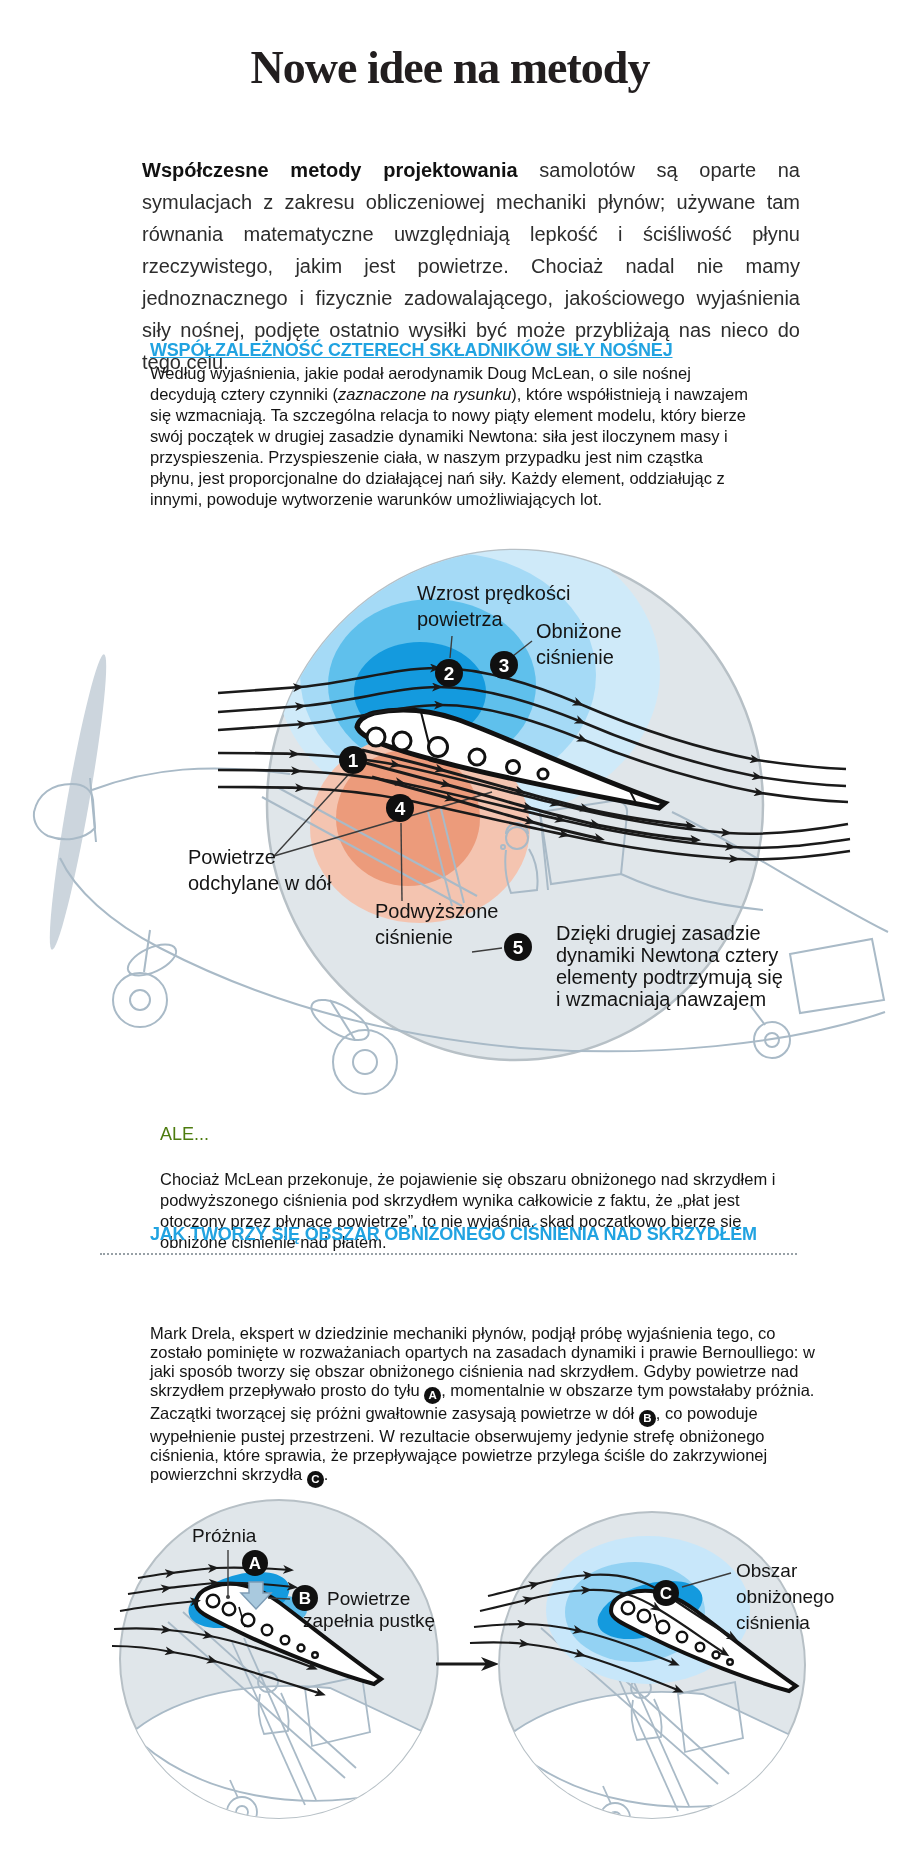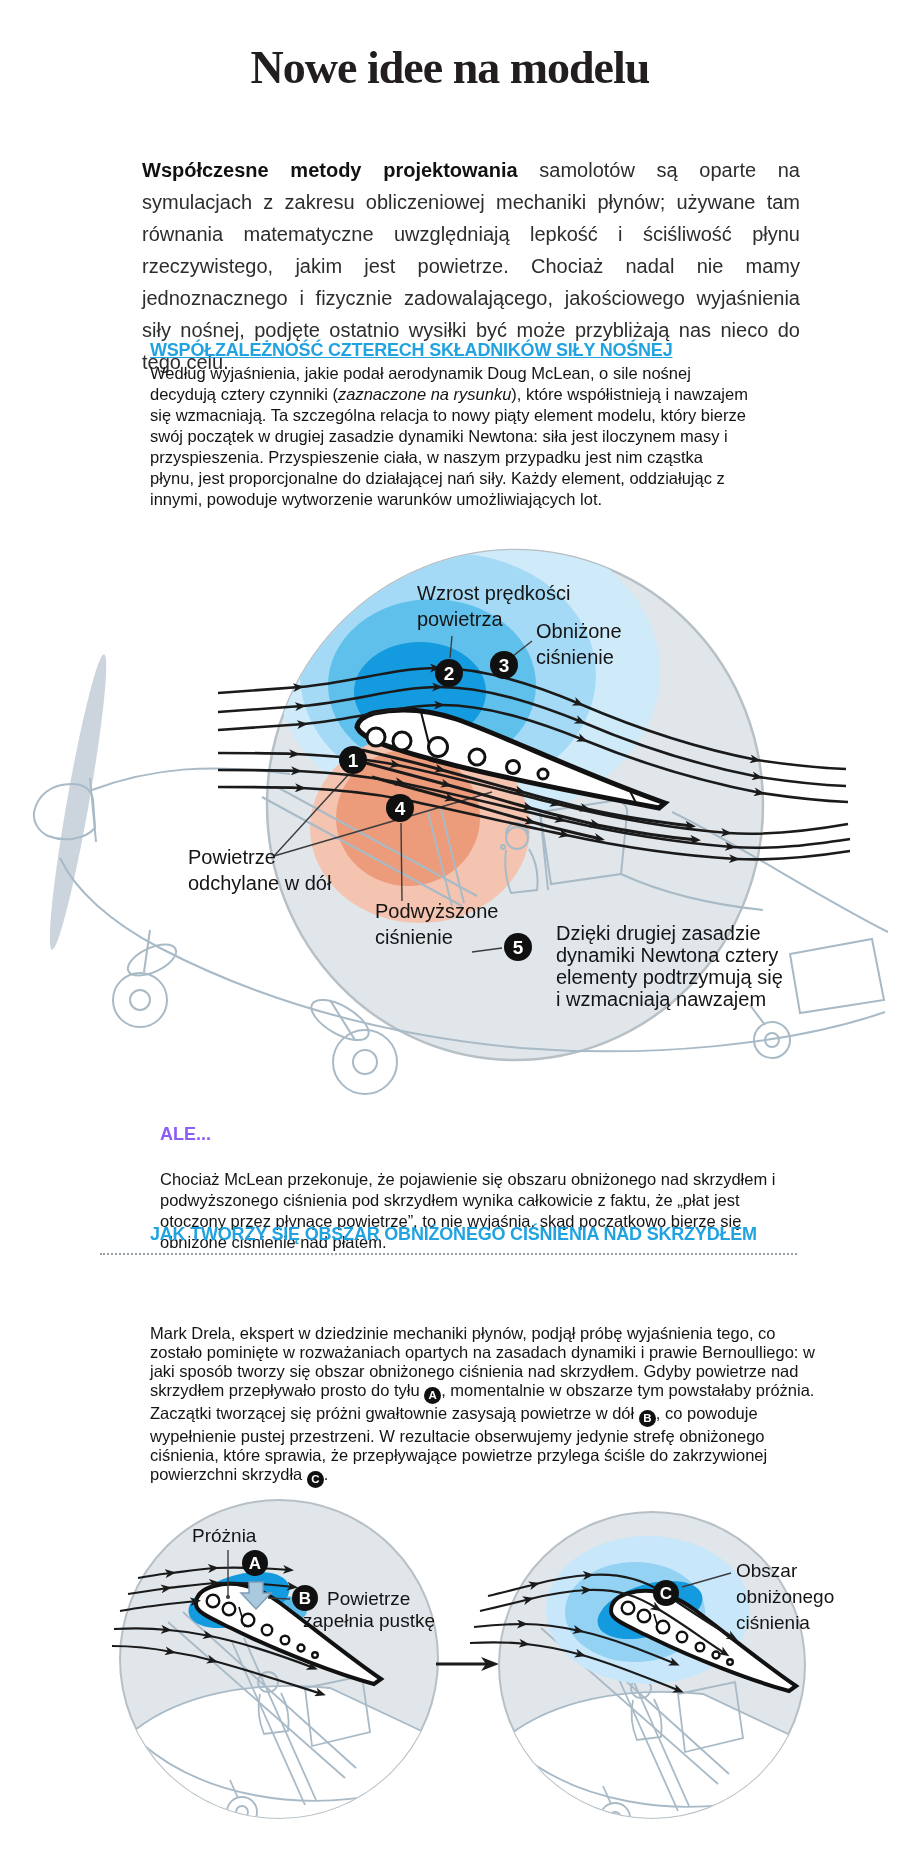--- a/index.html
+++ b/index.html
@@ -8,21 +8,21 @@
   .title{position:absolute;top:12px;left:0;width:100%;text-align:center;
          font-family:"Liberation Serif",serif;font-weight:700;font-size:46px;line-height:49px;
          letter-spacing:-1px;color:#221e1f;}
   .intro{position:absolute;top:134px;left:142px;width:658px;font-size:20px;line-height:32px;
          text-align:justify;color:#2d2d2d;}
   .intro b{color:#111;}
   .sec-head{position:absolute;left:150px;font-size:18px;font-weight:700;color:#21a3e1;letter-spacing:-.2px;}
   .sec-body{position:absolute;left:150px;font-size:16.5px;line-height:21px;color:#141414;}
   #sec1-head{top:340px;text-decoration:underline;}
   #sec1-body{top:346px;width:600px;}
-  .ale-head{position:absolute;top:1124px;left:160px;font-size:18px;font-weight:700;color:#8b5cf6;text-align:center;}
+  .ale-head{position:absolute;top:1124px;left:160px;font-size:18px;font-weight:400;color:#4d7c0f;text-align:center;}
   #ale-body{top:1148px;left:160px;width:645px;margin-top:21px;}
   .divider{position:absolute;top:1253px;left:100px;width:697px;height:0;border-top:2px dotted #97a0a6;}
   #sec2-head{top:1224px;}
   #sec2-body{top:1307px;width:665px;line-height:19px;}
   .ibadge{display:inline-flex;align-items:center;justify-content:center;width:17px;height:17px;
           border-radius:50%;background:#101010;color:#fff;font-size:11.5px;font-weight:700;
           vertical-align:-3px;}
   svg{position:absolute;left:0;}
   #svg-main{top:460px;}
   #svg-bottom{top:1480px;}
@@ -40,21 +40,21 @@
   .wing2{fill:#ffffff;stroke:#111;stroke-width:4;}
   .hole{fill:#fff;stroke:#111;stroke-width:3;}
   .hole2{fill:#fff;stroke:#111;stroke-width:2.4;}
 </style>
 </head>
 <body>
 
 <div id="page">
 
   <h1 class="title">
-    <span>Nowe idee na modelu</span><br>
+    <span>Nowe idee na metody</span><br>
   </h1>
 
   <p class="intro"><b>Współczesne metody projektowania</b><span> samolotów są oparte na symulacjach z zakresu obliczeniowej mechaniki płynów; używane tam równania matematyczne uwzględniają lepkość i ściśliwość płynu rzeczywistego, jakim jest powietrze. Chociaż nadal nie mamy jednoznacznego i fizycznie zadowalającego, jakościowego wyjaśnienia siły nośnej, podjęte ostatnio wysiłki być może przybliżają nas nieco do tego celu.</span></p>
 
   <div class="sec-head" id="sec1-head">WSPÓŁZALEŻNOŚĆ CZTERECH SKŁADNIKÓW SIŁY NOŚNEJ</div>
   <p class="sec-body" id="sec1-body"><span>Według wyjaśnienia, jakie podał aerodynamik Doug McLean, o sile nośnej decydują cztery czynniki (</span><i>zaznaczone na rysunku</i><span>), które współistnieją i nawzajem się wzmacniają. Ta szczególna relacja to nowy piąty element modelu, który bierze swój początek w drugiej zasadzie dynamiki Newtona: siła jest iloczynem masy i przyspieszenia. Przyspieszenie ciała, w naszym przypadku jest nim cząstka płynu, jest proporcjonalne do działającej nań siły. Każdy element, oddziałując z innymi, powoduje wytworzenie warunków umożliwiających lot.</span></p>
 
   <svg id="svg-main" width="900" height="660" viewBox="0 0 900 660">
     <defs>
       <marker id="ah" markerUnits="userSpaceOnUse" markerWidth="12" markerHeight="9" refX="7" refY="4.5" orient="auto">

